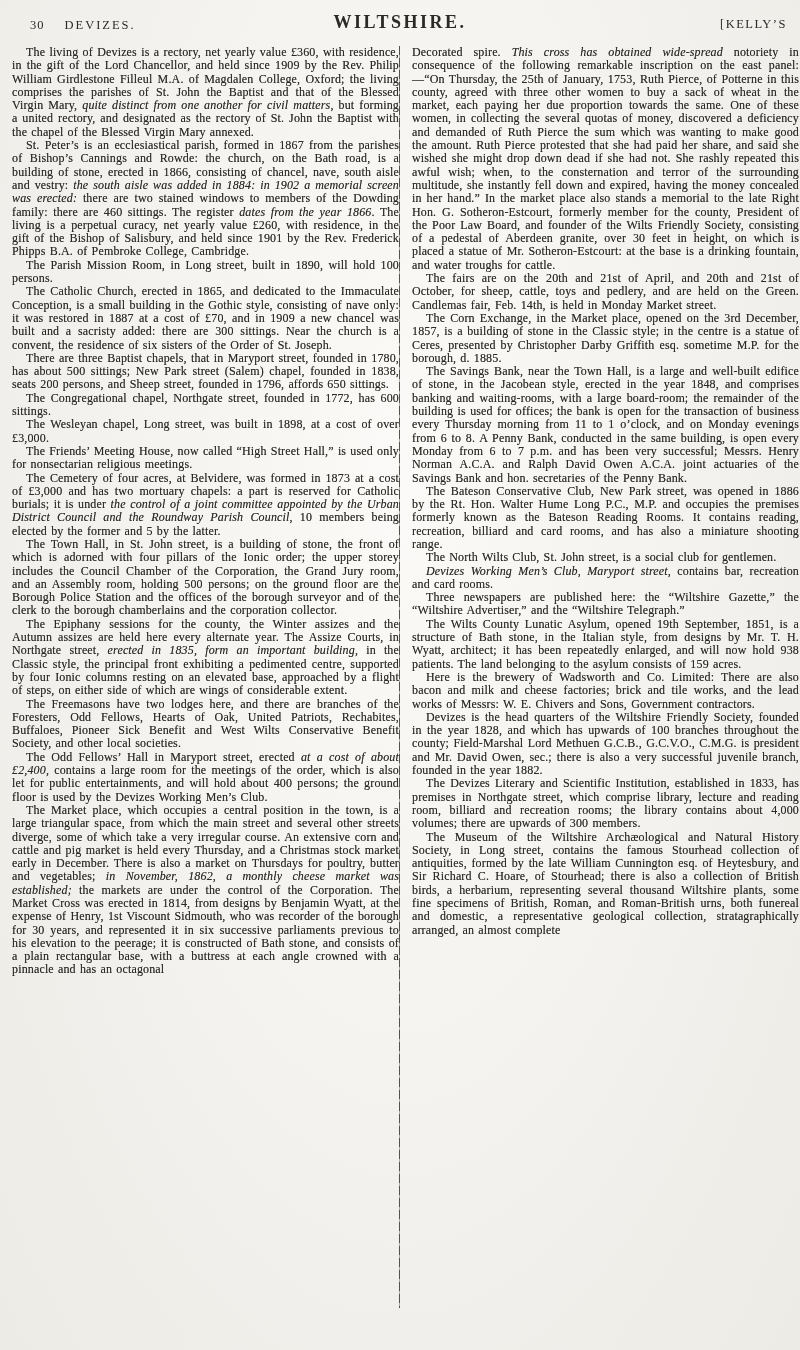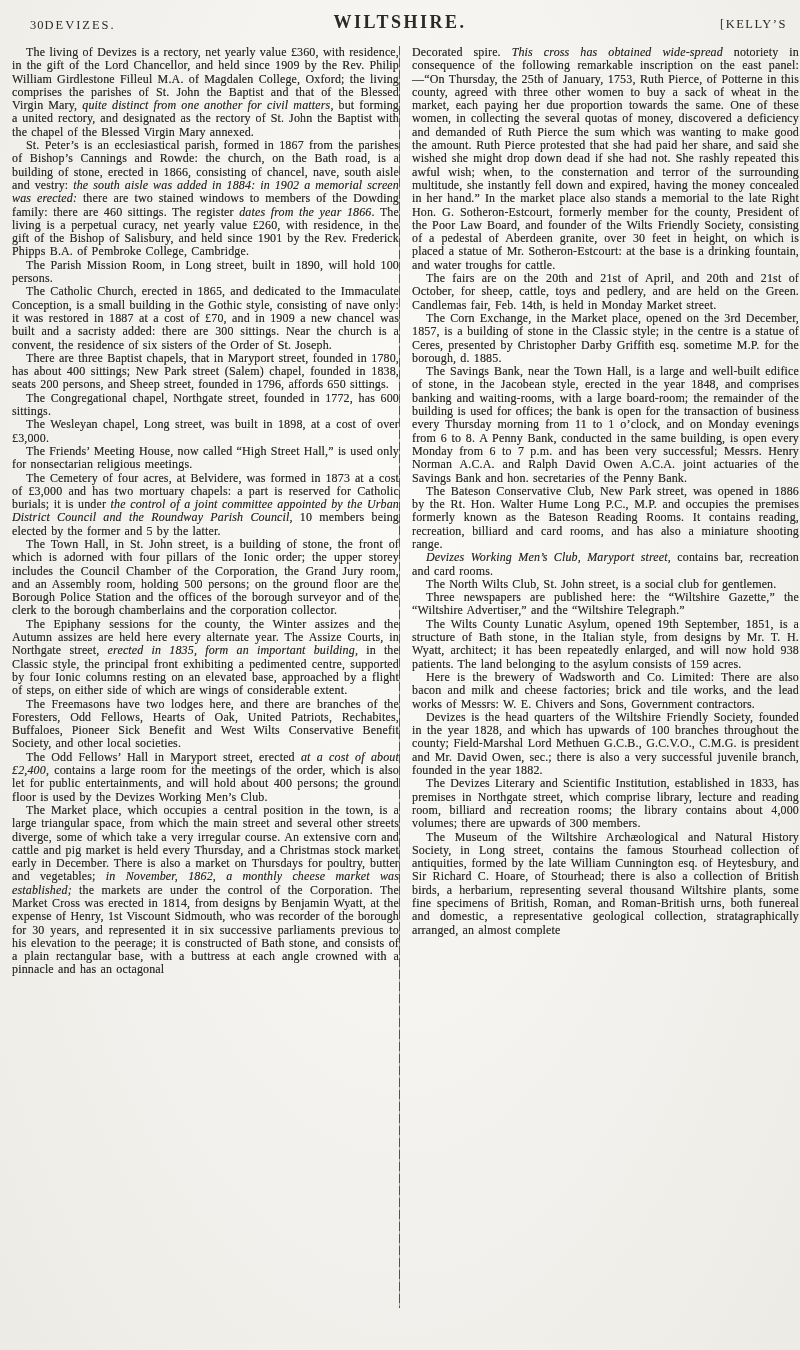--- a/index.html
+++ b/index.html
@@ -10,21 +10,21 @@
   }
   .page{
     position:relative;width:800px;height:1350px;overflow:hidden;
     background:#f6f4ef;
     background-image:radial-gradient(ellipse at 50% 35%, rgba(255,255,255,0.55), rgba(90,85,75,0.06));
     color:#2b2a27;
   }
   
   .hdr{position:absolute;top:12px;left:0;width:100%;height:26px;}
   .hleft{position:absolute;left:30px;top:6px;font-size:12.5px;letter-spacing:2px;white-space:nowrap;}
-  .hleft .pgnum{letter-spacing:1px;}
+  .hleft .pgnum{margin-right:20px;letter-spacing:1px;}
   .hcenter{position:absolute;left:0;right:0;top:0;text-align:center;font-size:18px;font-weight:bold;letter-spacing:2.5px;}
   .hright{position:absolute;right:13px;top:5px;font-size:12.5px;letter-spacing:1.5px;white-space:nowrap;}
   
   .cols{position:absolute;top:46px;left:12px;display:flex;}
   .col{
     width:387px;
     font-size:12px;line-height:13.3px;
     text-align:justify;
     letter-spacing:0.15px;word-spacing:1px;
     text-shadow:0 0 0.4px rgba(50,46,40,0.55);
@@ -51,39 +51,39 @@
   </div>
 
   <div class="divider"></div>
 
   <div class="cols">
     <div class="col left">
         <p>The living of Devizes is a rectory, net yearly value £360, with residence, in the gift of the Lord Chancellor, and held since 1909 by the Rev. Philip William Girdlestone Filleul M.A. of Magdalen College, Oxford; the living comprises the parishes of St. John the Baptist and that of the Blessed Virgin Mary, <i>quite distinct from one another for civil matters</i>, but forming a united rectory, and designated as the rectory of St. John the Baptist with the chapel of the Blessed Virgin Mary annexed.</p>
         <p>St. Peter’s is an ecclesiastical parish, formed in 1867 from the parishes of Bishop’s Cannings and Rowde: the church, on the Bath road, is a building of stone, erected in 1866, consisting of chancel, nave, south aisle and vestry: <i>the south aisle was added in 1884: in 1902 a memorial screen was erected:</i> there are two stained windows to members of the Dowding family: there are 460 sittings. The register <i>dates from the year 1866</i>. The living is a perpetual curacy, net yearly value £260, with residence, in the gift of the Bishop of Salisbury, and held since 1901 by the Rev. Frederick Phipps B.A. of Pembroke College, Cambridge.</p>
         <p>The Parish Mission Room, in Long street, built in 1890, will hold 100 persons.</p>
         <p>The Catholic Church, erected in 1865, and dedicated to the Immaculate Conception, is a small building in the Gothic style, consisting of nave only: it was restored in 1887 at a cost of £70, and in 1909 a new chancel was built and a sacristy added: there are 300 sittings. Near the church is a convent, the residence of six sisters of the Order of St. Joseph.</p>
-        <p>There are three Baptist chapels, that in Maryport street, founded in 1780, has about 400 sittings; New Park street (Salem) chapel, founded in 1838, seats 200 persons, and Sheep street, founded in 1796, affords 650 sittings.</p>
+        <p>There are three Baptist chapels, that in Maryport street, founded in 1780, has about 500 sittings; New Park street (Salem) chapel, founded in 1838, seats 200 persons, and Sheep street, founded in 1796, affords 650 sittings.</p>
         <p>The Congregational chapel, Northgate street, founded in 1772, has 600 sittings.</p>
         <p>The Wesleyan chapel, Long street, was built in 1898, at a cost of over £3,000.</p>
         <p>The Friends’ Meeting House, now called “High Street Hall,” is used only for nonsectarian religious meetings.</p>
         <p>The Cemetery of four acres, at Belvidere, was formed in 1873 at a cost of £3,000 and has two mortuary chapels: a part is reserved for Catholic burials; it is under <i>the control of a joint committee appointed by the Urban District Council and the Roundway Parish Council,</i> 10 members being elected by the former and 5 by the latter.</p>
         <p>The Town Hall, in St. John street, is a building of stone, the front of which is adorned with four pillars of the Ionic order; the upper storey includes the Council Chamber of the Corporation, the Grand Jury room, and an Assembly room, holding 500 persons; on the ground floor are the Borough Police Station and the offices of the borough surveyor and of the clerk to the borough chamberlains and the corporation collector.</p>
         <p>The Epiphany sessions for the county, the Winter assizes and the Autumn assizes are held here every alternate year. The Assize Courts, in Northgate street, <i>erected in 1835, form an important building,</i> in the Classic style, the principal front exhibiting a pedimented centre, supported by four Ionic columns resting on an elevated base, approached by a flight of steps, on either side of which are wings of considerable extent.</p>
         <p>The Freemasons have two lodges here, and there are branches of the Foresters, Odd Fellows, Hearts of Oak, United Patriots, Rechabites, Buffaloes, Pioneer Sick Benefit and West Wilts Conservative Benefit Society, and other local societies.</p>
         <p>The Odd Fellows’ Hall in Maryport street, erected <i>at a cost of about £2,400,</i> contains a large room for the meetings of the order, which is also let for public entertainments, and will hold about 400 persons; the ground floor is used by the Devizes Working Men’s Club.</p>
         <p>The Market place, which occupies a central position in the town, is a large triangular space, from which the main street and several other streets diverge, some of which take a very irregular course. An extensive corn and cattle and pig market is held every Thursday, and a Christmas stock market early in December. There is also a market on Thursdays for poultry, butter and vegetables; <i>in November, 1862, a monthly cheese market was established;</i> the markets are under the control of the Corporation. The Market Cross was erected in 1814, from designs by Benjamin Wyatt, at the expense of Henry, 1st Viscount Sidmouth, who was recorder of the borough for 30 years, and represented it in six successive parliaments previous to his elevation to the peerage; it is constructed of Bath stone, and consists of a plain rectangular base, with a buttress at each angle crowned with a pinnacle and has an octagonal</p>
       </div>
     <div class="col right">
         <p class="noindent">Decorated spire. <i>This cross has obtained wide-spread</i> notoriety in consequence of the following remarkable inscription on the east panel:—“On Thursday, the 25th of January, 1753, Ruth Pierce, of Potterne in this county, agreed with three other women to buy a sack of wheat in the market, each paying her due proportion towards the same. One of these women, in collecting the several quotas of money, discovered a deficiency and demanded of Ruth Pierce the sum which was wanting to make good the amount. Ruth Pierce protested that she had paid her share, and said she wished she might drop down dead if she had not. She rashly repeated this awful wish; when, to the consternation and terror of the surrounding multitude, she instantly fell down and expired, having the money concealed in her hand.” In the market place also stands a memorial to the late Right Hon. G. Sotheron-Estcourt, formerly member for the county, President of the Poor Law Board, and founder of the Wilts Friendly Society, consisting of a pedestal of Aberdeen granite, over 30 feet in height, on which is placed a statue of Mr. Sotheron-Estcourt: at the base is a drinking fountain, and water troughs for cattle.</p>
         <p>The fairs are on the 20th and 21st of April, and 20th and 21st of October, for sheep, cattle, toys and pedlery, and are held on the Green. Candlemas fair, Feb. 14th, is held in Monday Market street.</p>
         <p>The Corn Exchange, in the Market place, opened on the 3rd December, 1857, is a building of stone in the Classic style; in the centre is a statue of Ceres, presented by Christopher Darby Griffith esq. sometime M.P. for the borough, d. 1885.</p>
         <p>The Savings Bank, near the Town Hall, is a large and well-built edifice of stone, in the Jacobean style, erected in the year 1848, and comprises banking and waiting-rooms, with a large board-room; the remainder of the building is used for offices; the bank is open for the transaction of business every Thursday morning from 11 to 1 o’clock, and on Monday evenings from 6 to 8. A Penny Bank, conducted in the same building, is open every Monday from 6 to 7 p.m. and has been very successful; Messrs. Henry Norman A.C.A. and Ralph David Owen A.C.A. joint actuaries of the Savings Bank and hon. secretaries of the Penny Bank.</p>
         <p>The Bateson Conservative Club, New Park street, was opened in 1886 by the Rt. Hon. Walter Hume Long P.C., M.P. and occupies the premises formerly known as the Bateson Reading Rooms. It contains reading, recreation, billiard and card rooms, and has also a miniature shooting range.</p>
+        <p>The North Wilts Club, St. John street, is a social club for gentlemen.</p>
         <p><i>Devizes Working Men’s Club, Maryport street,</i> contains bar, recreation and card rooms.</p>
-        <p>The North Wilts Club, St. John street, is a social club for gentlemen.</p>
         <p>Three newspapers are published here: the “Wiltshire Gazette,” the “Wiltshire Advertiser,” and the “Wiltshire Telegraph.”</p>
         <p>The Wilts County Lunatic Asylum, opened 19th September, 1851, is a structure of Bath stone, in the Italian style, from designs by Mr. T. H. Wyatt, architect; it has been repeatedly enlarged, and will now hold 938 patients. The land belonging to the asylum consists of 159 acres.</p>
         <p>Here is the brewery of Wadsworth and Co. Limited: There are also bacon and milk and cheese factories; brick and tile works, and the lead works of Messrs: W. E. Chivers and Sons, Government contractors.</p>
         <p>Devizes is the head quarters of the Wiltshire Friendly Society, founded in the year 1828, and which has upwards of 100 branches throughout the county; Field-Marshal Lord Methuen G.C.B., G.C.V.O., C.M.G. is president and Mr. David Owen, sec.; there is also a very successful juvenile branch, founded in the year 1882.</p>
         <p>The Devizes Literary and Scientific Institution, established in 1833, has premises in Northgate street, which comprise library, lecture and reading room, billiard and recreation rooms; the library contains about 4,000 volumes; there are upwards of 300 members.</p>
         <p>The Museum of the Wiltshire Archæological and Natural History Society, in Long street, contains the famous Stourhead collection of antiquities, formed by the late William Cunnington esq. of Heytesbury, and Sir Richard C. Hoare, of Stourhead; there is also a collection of British birds, a herbarium, representing several thousand Wiltshire plants, some fine specimens of British, Roman, and Roman-British urns, both funereal and domestic, a representative geological collection, stratagraphically arranged, an almost complete</p>
       </div>
   </div>
 
 </div>

